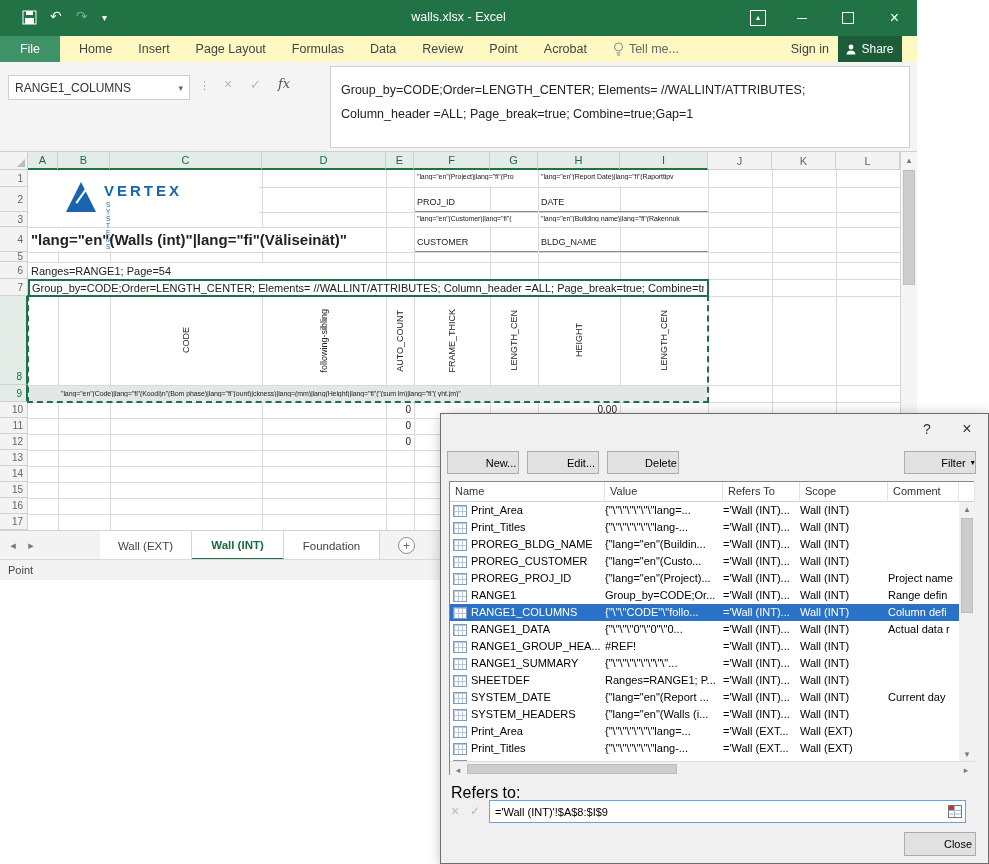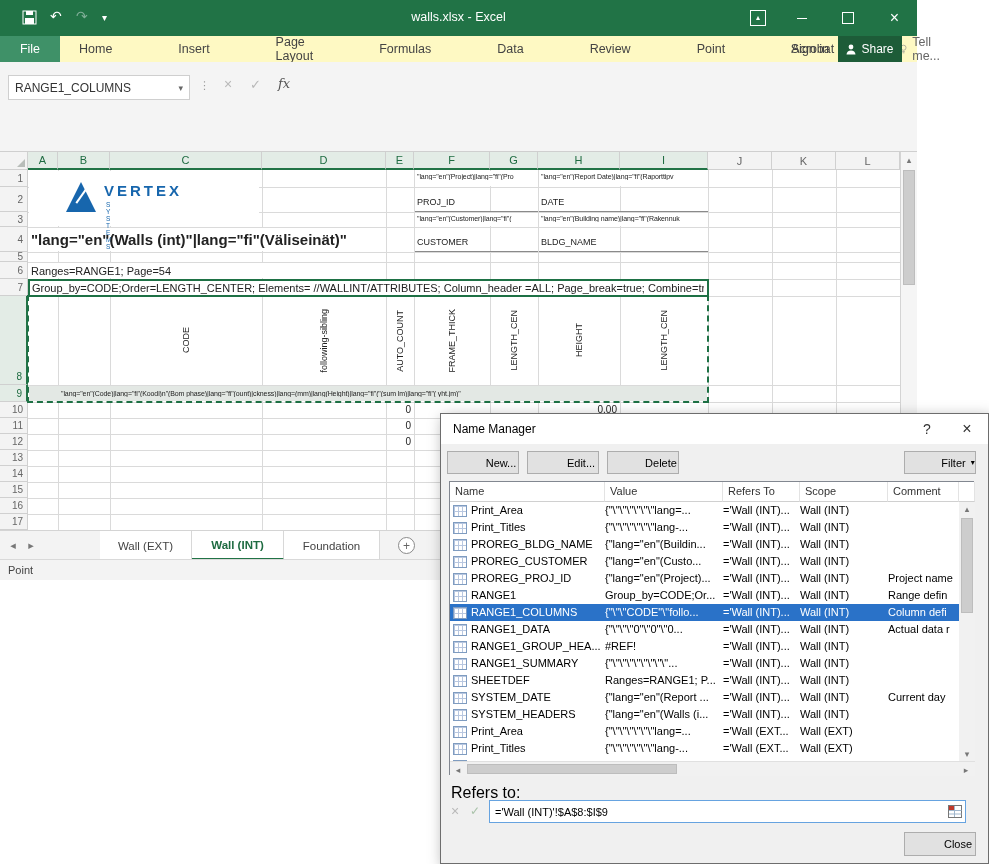--- a/index.html
+++ b/index.html
@@ -9,21 +9,21 @@
   .nowrap{white-space:nowrap;overflow:hidden;}
 
   
   .xl{left:0;top:0;width:917px;height:580px;background:#fff;border-right:1px solid #c3c3c3;border-bottom:1px solid #c3c3c3;z-index:1;}
   .titlebar{left:0;top:0;width:917px;height:36px;background:#217346;color:#fff;}
   .tb-ic{color:#fff;font-size:14px;line-height:14px;}
   .tb-title{left:0;top:10px;width:917px;text-align:center;font-size:12.5px;color:#fff;}
   .wc{display:flex;align-items:center;justify-content:center;height:36px;}
   .ribbonrow{left:0;top:36px;width:917px;height:26px;background:#fef9c3;}
   .filetab{left:0;top:0;width:60px;height:26px;background:#3f9168;color:#fff;font-size:12.5px;display:flex;align-items:center;justify-content:center;}
-  .rtabs{left:66px;top:0;height:26px;display:flex;align-items:center;gap:40px;}
+  .rtabs{left:66px;top:0;height:26px;display:flex;align-items:center;}
   .rtab{padding:0 13px;font-size:12.5px;color:#444;}
   .tellme{display:flex;align-items:center;gap:5px;color:#666;font-size:12.5px;padding:0 13px;}
   .signin{right:88px;top:0;height:26px;display:flex;align-items:center;font-size:12.5px;color:#444;}
   .sharebtn{left:838px;top:0;width:64px;height:26px;background:#1d5c38;color:#fff;font-size:12px;display:flex;align-items:center;justify-content:center;gap:5px;}
 
   .fstrip{left:0;top:62px;width:917px;height:90px;background:#f4f4f4;border-bottom:1px solid #cfcfcf;}
   .namebox{left:8px;top:13px;width:182px;height:25px;background:#fff;border:1px solid #cfcfcf;display:flex;align-items:center;font-size:12px;color:#333;padding:0 6px;justify-content:space-between;}
   .fxbox{left:330px;top:4px;width:580px;height:82px;background:#fff;border:1px solid #cfcfcf;font-size:12.5px;color:#222;padding:11px 10px;line-height:24px;}
 
   
@@ -137,20 +137,24 @@
 
   <div class="ab fstrip">
     <div class="ab namebox">
       <span class="nowrap">RANGE1_COLUMNS</span>
       <span style="color:#666;font-size:9px">▾</span>
     </div>
     <span class="ab" style="left:199px;top:17px;color:#9a9a9a;font-size:11px">⋮</span>
     <span class="ab" style="left:224px;top:14px;color:#b8b8b8;font-size:14px">×</span>
     <span class="ab" style="left:250px;top:15px;color:#b8b8b8;font-size:13px">✓</span>
     <span class="ab" style="left:278px;top:14px;color:#555;font-size:13px;font-family:'DejaVu Serif',serif;font-style:italic">fx</span>
+    <div class="ab fxbox">
+      <div class="nowrap">Group_by=CODE;Order=LENGTH_CENTER;  Elements= //WALLINT/ATTRIBUTES;</div>
+      <div class="nowrap">Column_header =ALL;  Page_break=true; Combine=true;Gap=1</div>
+    </div>
   </div>
 
   <div class="ab corner">
       <i></i>
     </div>
   <div class="ab colh sel" style="left:28px;width:30px">A</div>
   <div class="ab colh sel" style="left:58px;width:52px">B</div>
   <div class="ab colh sel" style="left:110px;width:152px">C</div>
   <div class="ab colh sel" style="left:262px;width:124px">D</div>
   <div class="ab colh sel" style="left:386px;width:28px">E</div>
@@ -272,23 +276,20 @@
         <span>+</span>
       </div>
   </div>
 
   <div class="ab statusbar">
     <span>Point</span>
   </div>
 </div>
 
 <div class="ab dlg">
-  <div class="ab dlg-title">
-    <span>Name Manager</span>
-  </div>
   <div class="dlg-x" style="right:44px">
       <span>?</span>
     </div>
   <div class="dlg-x" style="right:4px;font-size:16px">
       <span>×</span>
     </div>
 
   <div class="ab wbtn" style="left:6px;top:37px;width:72px;height:23px">New...</div>
   <div class="ab wbtn" style="left:86px;top:37px;width:72px;height:23px">Edit...</div>
   <div class="ab wbtn" style="left:166px;top:37px;width:72px;height:23px">Delete</div>

